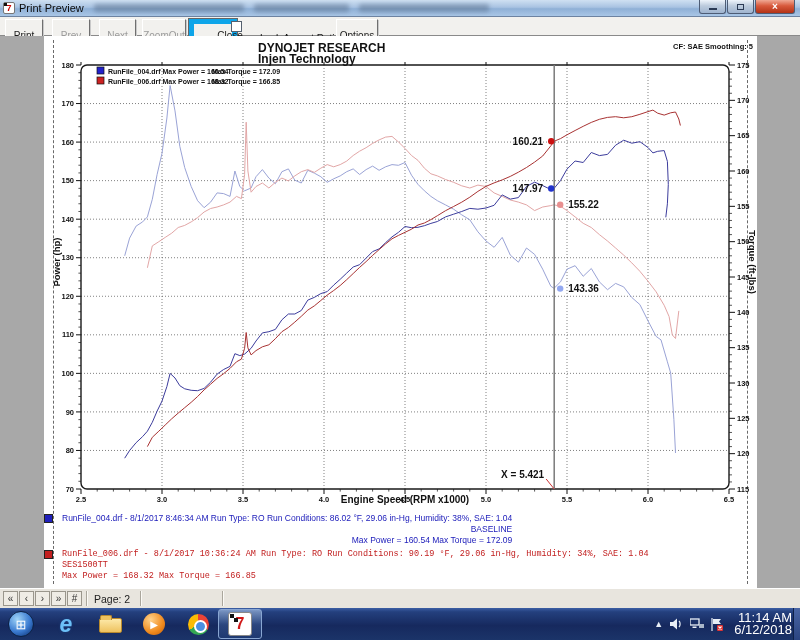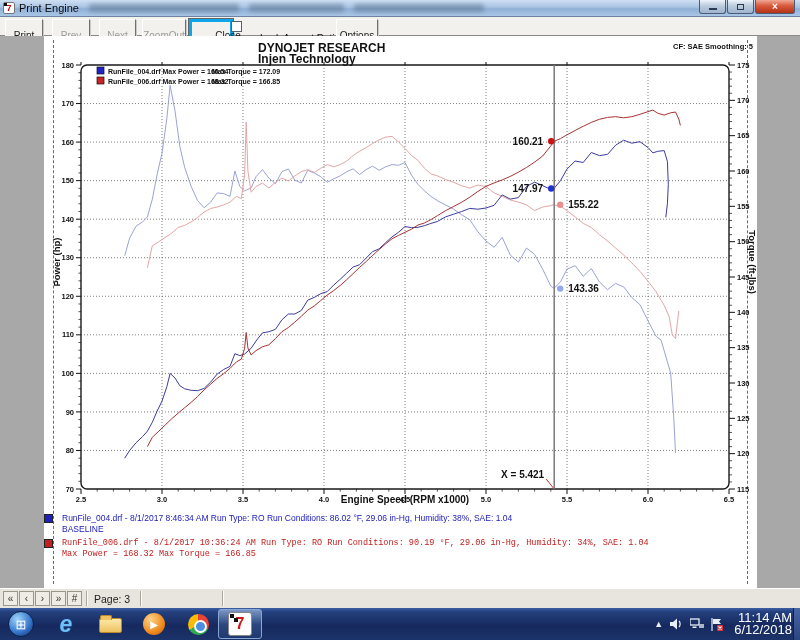--- a/index.html
+++ b/index.html
@@ -24,21 +24,21 @@
   .glyph-min{width:8px;height:2px;background:#2a3a55;margin-top:4px;}
   .glyph-max{width:7px;height:6px;border:1px solid #2a3a55;background:transparent;}
   .glyph-x{color:#fff;font-size:10px;font-weight:bold;line-height:1;}
   
   .toolbar{position:absolute;left:0;top:17px;width:800px;height:19px;background:#f2f1ee;
     border-bottom:1px solid #8a8a8a;font-size:10px;}
   .tbtn{position:absolute;top:2px;height:32px;background:#f2f1ee;
     border:1px solid;border-color:#fff #6f6f6f #6f6f6f #fff;box-shadow:1px 1px 0 #c9c9c9;
     display:flex;align-items:center;justify-content:center;color:#1a1a1a;padding:0 2px;}
   .tbtn.disabled{color:#9b9b9b;}
-  .tbtn.default{border:3px solid #0ea5e9;box-shadow:0 0 0 1px #666;padding-left:36px;}
+  .tbtn.default{border:5px solid #0ea5e9;box-shadow:0 0 0 1px #666;padding-left:36px;}
   .ul1{display:inline-block;}
   .ul1::first-letter{text-decoration:underline;}
   .chk{position:absolute;left:231px;top:4px;width:11px;height:11px;background:#fff;
     border:1px solid #55606e;}
   .chklabel{position:absolute;left:248px;top:16px;color:#111;margin-left:12px;}
   
   .preview{position:absolute;left:0;top:36px;width:800px;height:552px;background:#a8a8a8;}
   .page{position:absolute;left:44px;top:0;width:713px;height:552px;background:#ffffff;}
   .pagedash{position:absolute;top:4px;height:544px;width:0;border-left:1px dashed #6a6a6a;}
   .hdr{position:absolute;font-weight:bold;color:#111;}
@@ -97,21 +97,21 @@
   .trayicon{color:#e8eef6;font-size:9px;display:flex;align-items:center;}
   .clock{color:#fff;font-size:13px;text-align:right;line-height:12px;margin-left:4px;}
   .showdesk{position:absolute;right:0;top:608px;width:7px;height:32px;
     background:linear-gradient(#4a66a5,#2a4480);border-left:1px solid #0e2148;}
 </style>
 </head>
 <body>
 
 <div class="titlebar">
   <span class="app-icon"><i></i>7</span>
-  <span class="title-text">Print Engine</span>
+  <span class="title-text">Print Preview</span>
   <span class="blurblob" style="width:150px"></span>
   <span class="blurblob" style="width:95px"></span>
   <span class="blurblob" style="width:130px"></span>
   <div class="winbtns">
     <div class="winbtn">
         <span class="glyph-min"></span>
       </div>
     <div class="winbtn">
         <span class="glyph-max"></span>
       </div>
@@ -397,43 +397,45 @@
       <line x1="546.202" y1="479" x2="554.202" y2="489" stroke="#cc3333" stroke-width="1"></line>
     </svg>
 
   <div class="vlabel-left">Power (hp)</div>
   <div class="vlabel-right">Torque (ft-lbs)</div>
   <div class="xlabel">Engine Speed (RPM x1000)</div>
 
   <div class="footer">
     <div class="runrow">
       <div class="runsq" style="background: rgb(32, 32, 187);"></div>
-      <div class="runtext" style="color: rgb(32, 32, 187);">
+      <div class="runtext" style="color: rgb(32, 32, 187); text-align: right;">
         <div>RunFile_004.drf - 8/1/2017 8:46:34 AM  Run Type: RO  Run Conditions: 86.02 °F, 29.06 in-Hg,  Humidity:  38%, SAE: 1.04</div>
         <div>BASELINE</div>
+        <div>Max Power = 160.54  Max Torque = 172.09</div>
       </div>
     </div>
     <div class="runrow">
       <div class="runsq" style="background: rgb(194, 32, 32);"></div>
       <div class="runtext" style="color: rgb(194, 32, 32); font-family: Liberation Mono, monospace;">
         <div>RunFile_006.drf - 8/1/2017 10:36:24 AM  Run Type: RO  Run Conditions: 90.19 °F, 29.06 in-Hg,  Humidity:  34%, SAE: 1.04</div>
+        <div>SES1500TT</div>
         <div>Max Power = 168.32  Max Torque = 166.85</div>
       </div>
     </div>
   </div>
 </div>
 
 <div class="statusbar">
   <div class="navbtn" style="left:3px">«</div>
   <div class="navbtn" style="left:19px">‹</div>
   <div class="navbtn" style="left:35px">›</div>
   <div class="navbtn" style="left:51px">»</div>
   <div class="navbtn" style="left:67px">#</div>
   <div class="sep" style="left:86px"></div>
-  <span class="pagelabel">Page: 3</span>
+  <span class="pagelabel">Page: 2</span>
   <div class="sep" style="left:140px"></div>
   <div class="sep" style="left:222px"></div>
 </div>
 
 <div class="taskbar">
   <div class="orb">
       <span>⊞</span>
     </div>
   <div class="taskicon" style="left:46px">
       <span class="ie-e">e</span>

